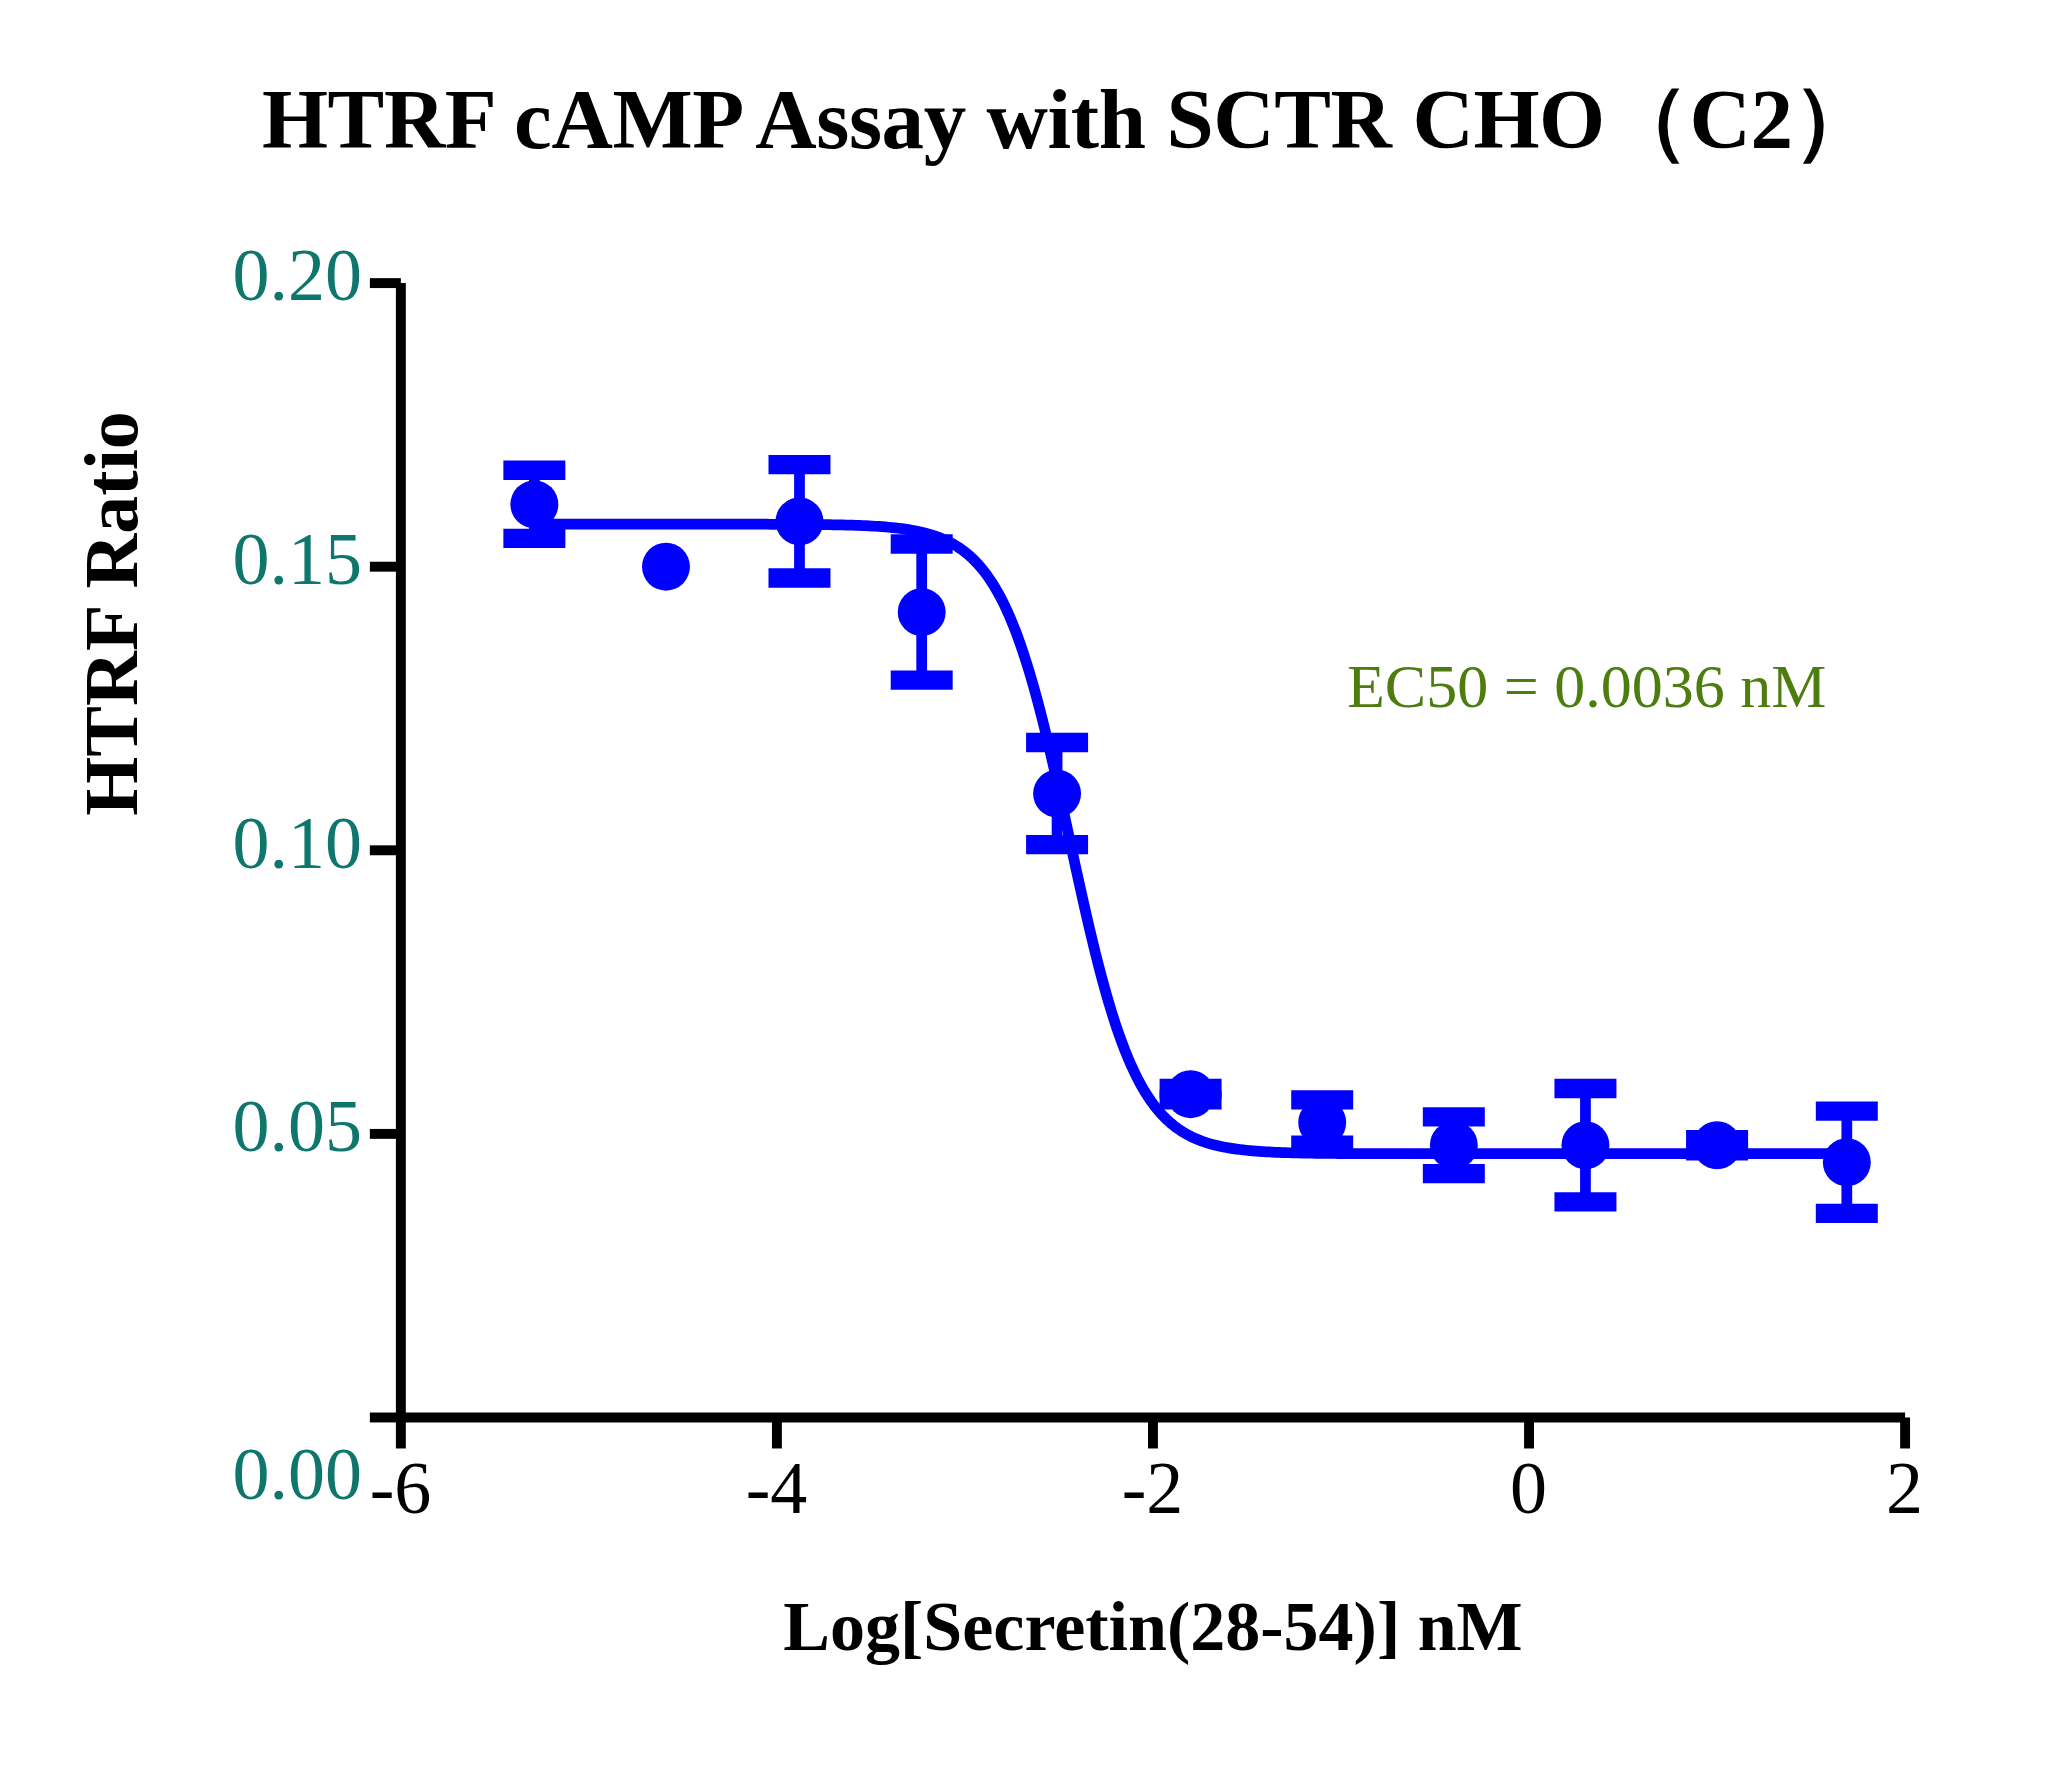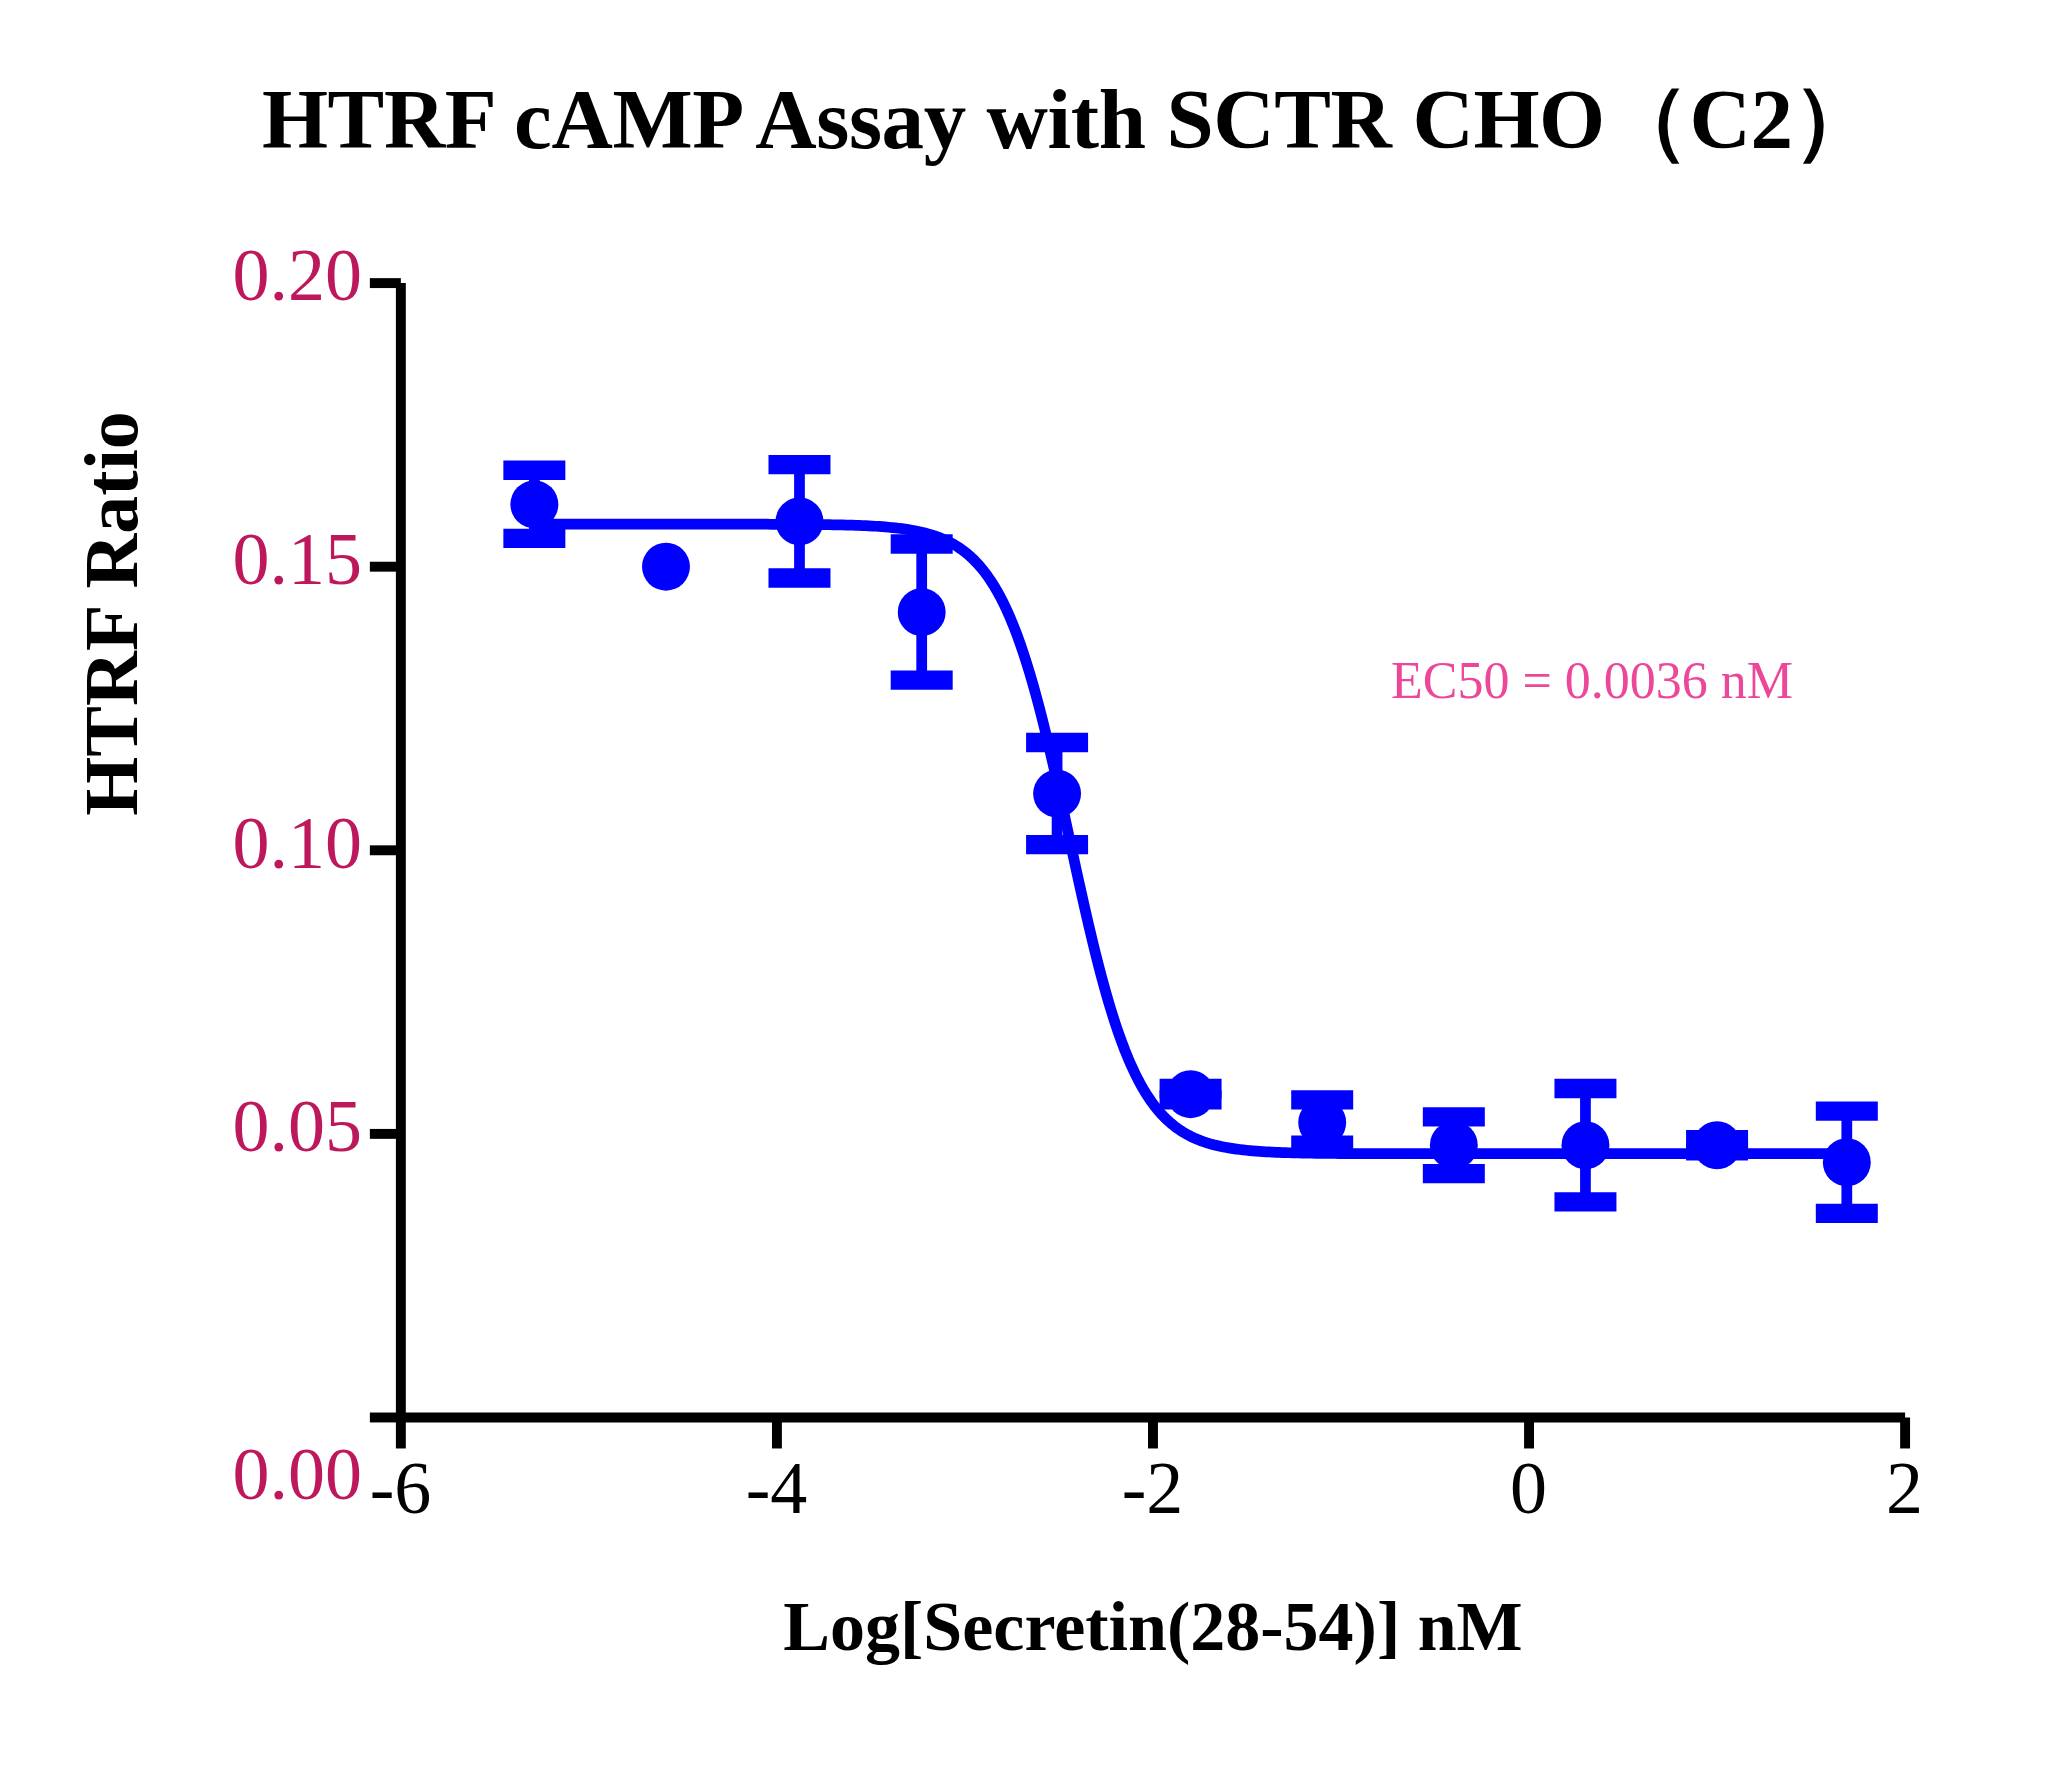--- a/index.html
+++ b/index.html
@@ -22,30 +22,30 @@
     font-weight:bold;font-size:76px;color:#000;white-space:nowrap;
   }
 
   .xlabel{
     position:absolute;left:401px;top:1587px;width:1504px;
     text-align:center;font-weight:bold;font-size:70px;color:#000000;white-space:nowrap;
   }
 
   .ytick-label{
     position:absolute;right:0;width:273px;text-align:right;
-    font-size:74px;color:#be185d;white-space:nowrap;
+    font-size:74px;color:#0f766e;white-space:nowrap;
   }
   .xtick-label{
     position:absolute;top:1446px;width:165px;text-align:center;
     font-size:74px;color:#000;white-space:nowrap;
   }
 
   .ec50-note{
     position:absolute;left:1347px;top:651px;
-    font-size:52px;color:#ec4899;white-space:nowrap;margin-left:44px;
+    font-size:62px;color:#4d7c0f;white-space:nowrap;
   }
 
   svg.plot{position:absolute;left:0;top:0;width:2139px;height:1782px;}
 </style>
 </head>
 <body>
 
 <div id="fig">
 
   <div class="chart-title">HTRF cAMP Assay with SCTR CHO（C2）</div>

